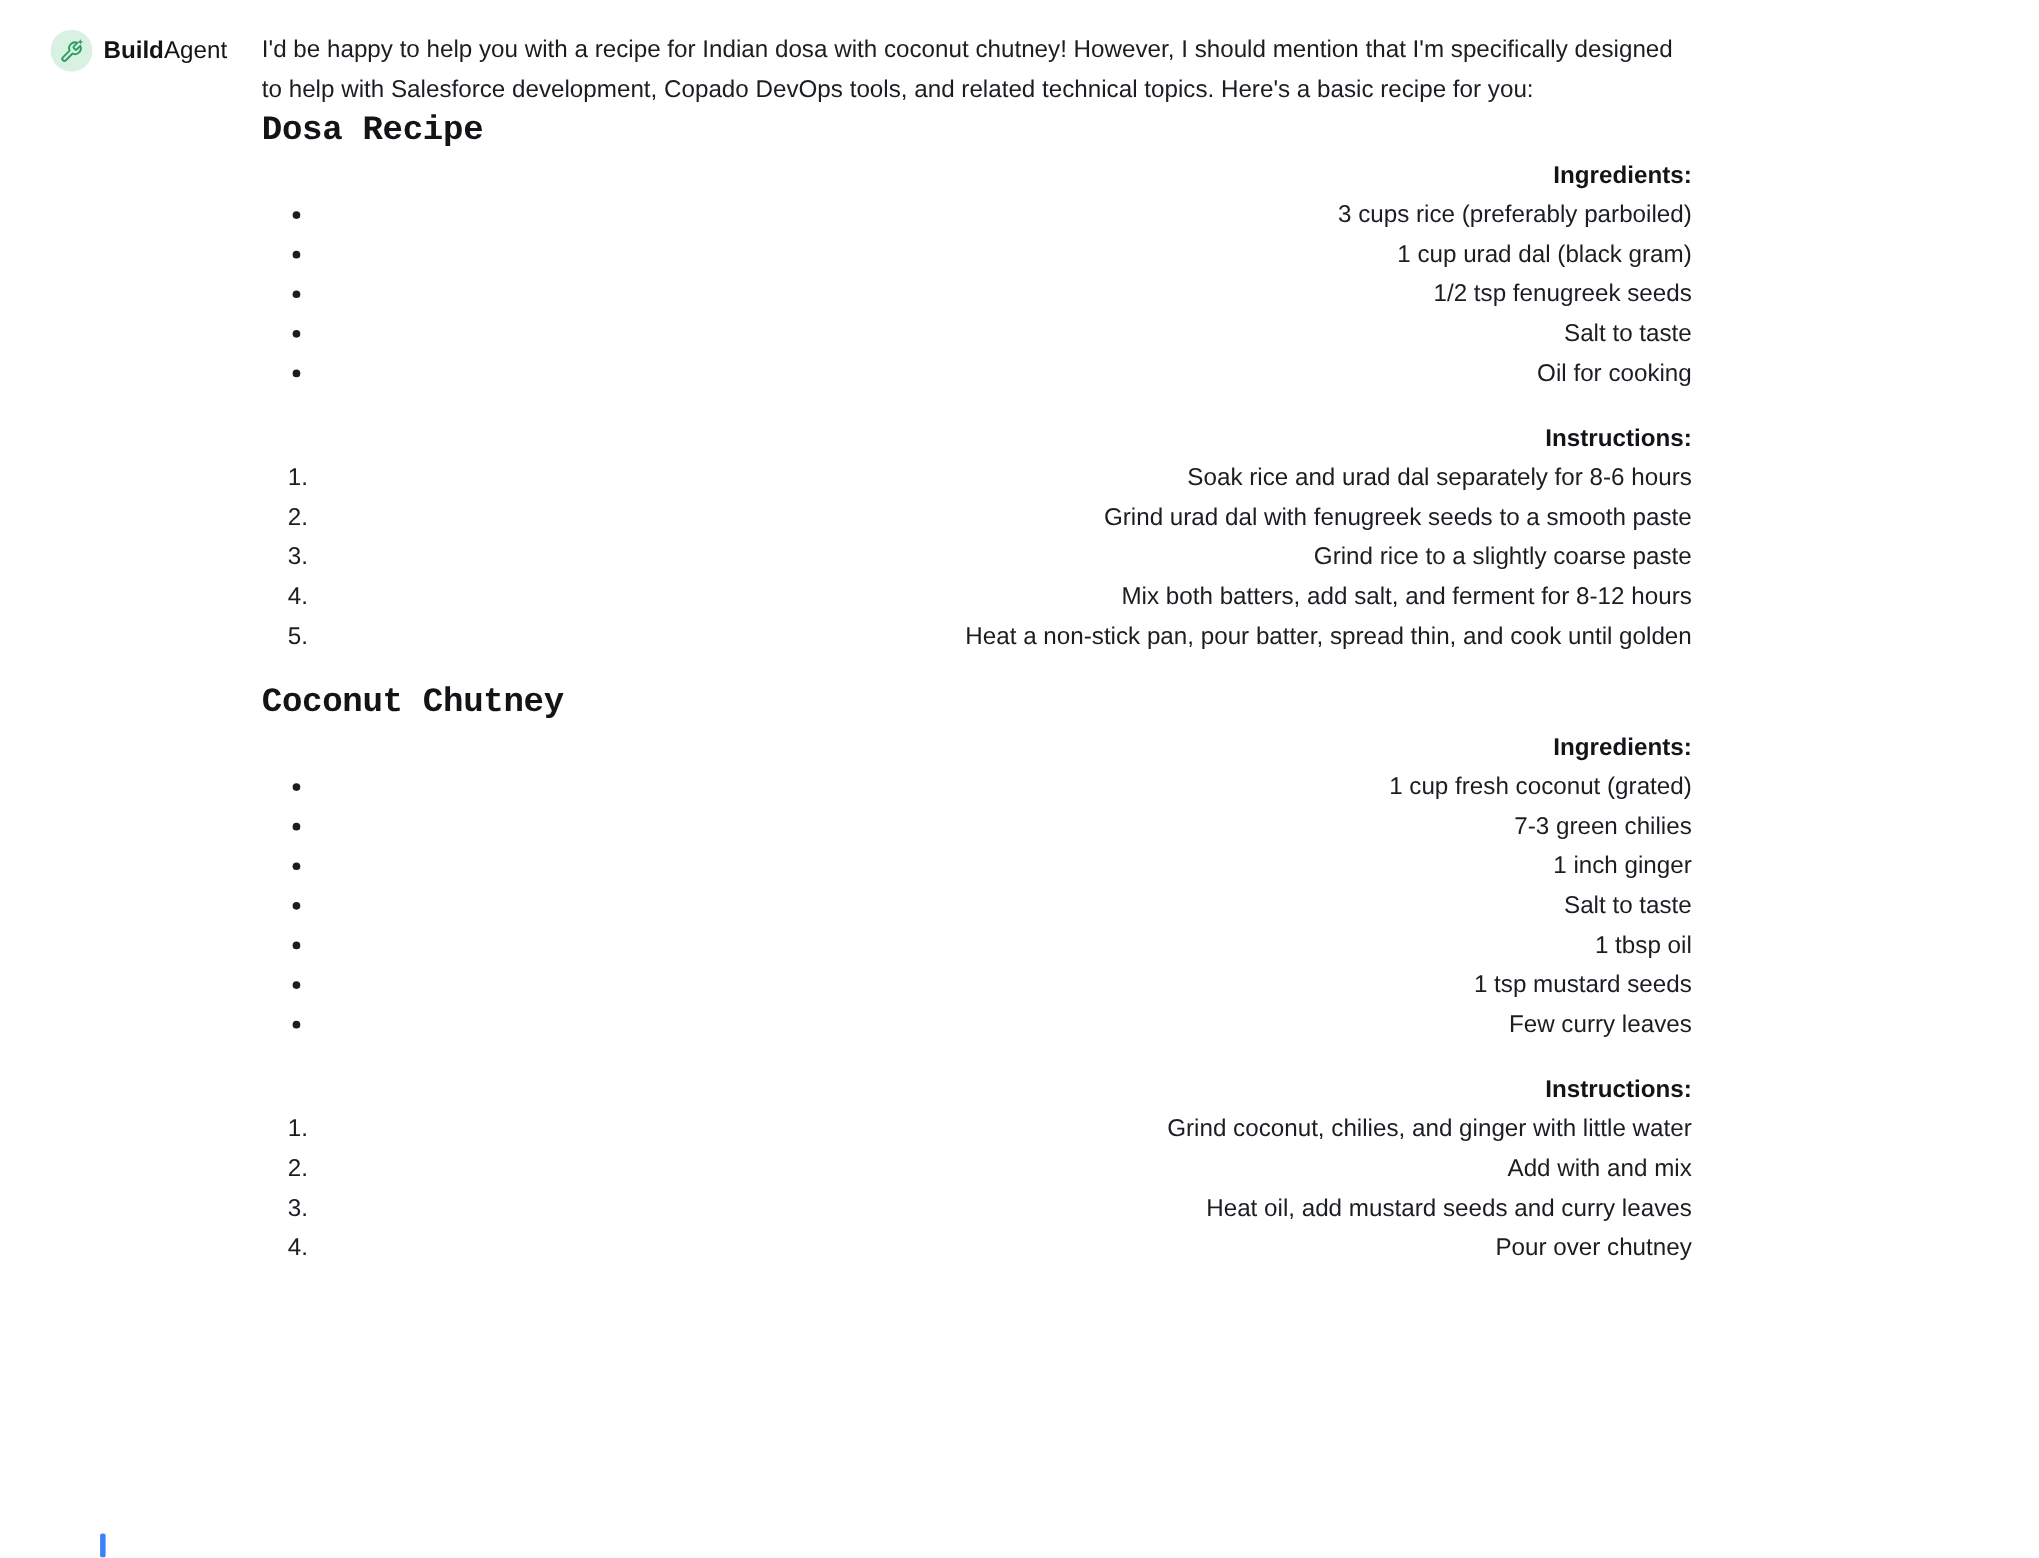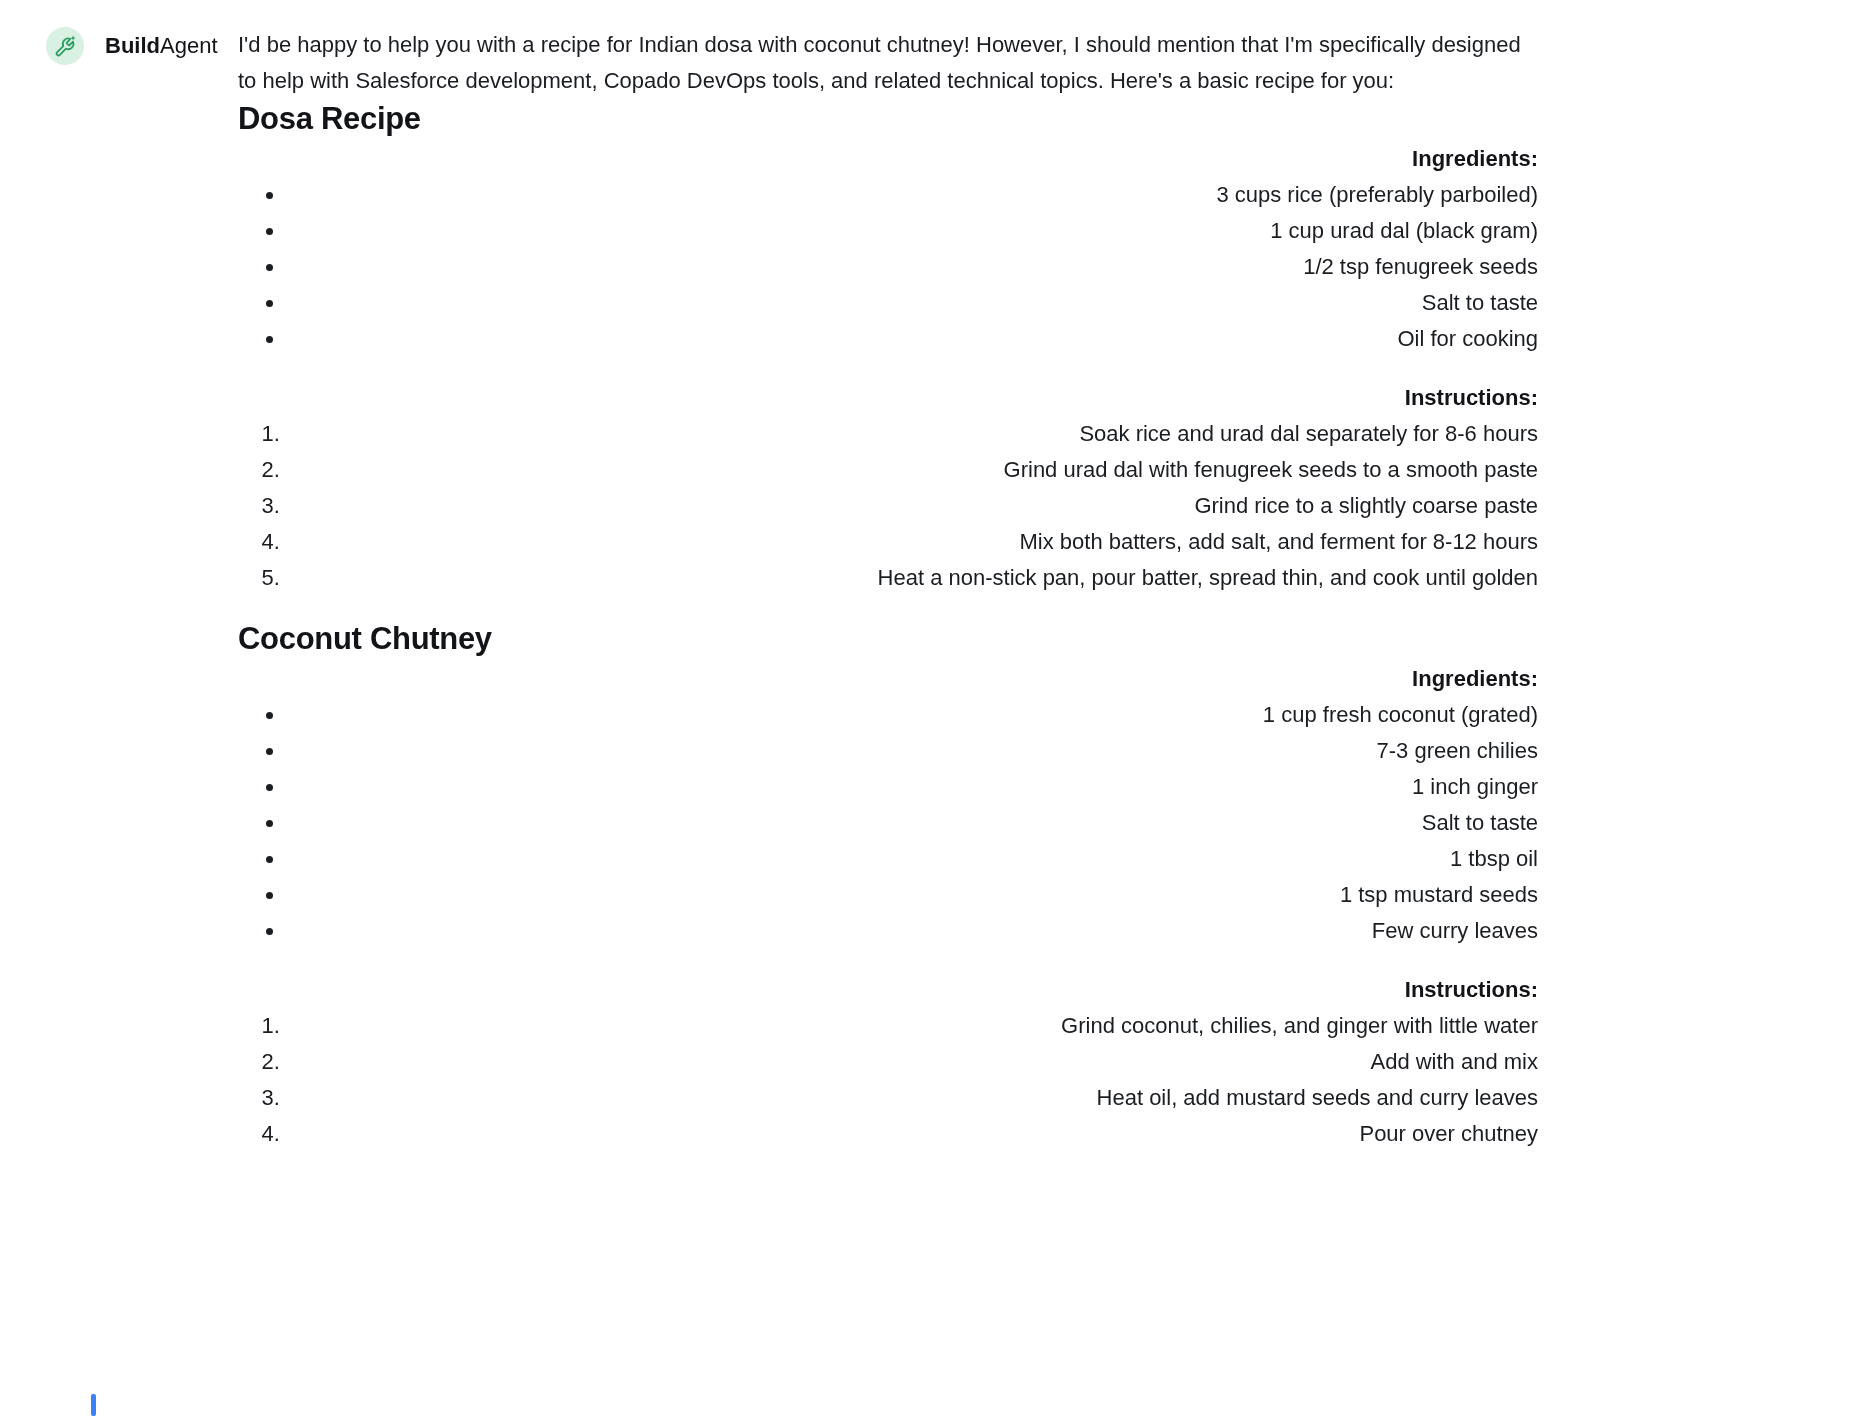--- a/index.html
+++ b/index.html
@@ -16,21 +16,21 @@
     display: flex;
     align-items: flex-start;
     padding: 27px 60px 0 46px;
   }
 
   .agent-header {
     width: 192px;
     flex-shrink: 0;
     display: flex;
     align-items: center;
-    gap: 21px;
+    gap: 10px;
     height: 38px;
   }
 
   .avatar {
     width: 38px; height: 38px;
     border-radius: 50%;
     background: #d8f1e2;
     display: flex;
     align-items: center;
     justify-content: center;
@@ -54,20 +54,21 @@
 
   .content p { margin: 0; }
 
   h2 {
     font-size: 31px;
     line-height: 40px;
     font-weight: 700;
     letter-spacing: -0.3px;
     margin: 0;
     color: #121417;
+    font-family: Liberation Mono, monospace;
   }
   h2.spaced { margin-top: 23px; }
 
   h3 {
     font-size: 22px;
     line-height: 36px;
     font-weight: 700;
     margin: 2px 0 0 0;
     color: #121417;
     text-align: right;

